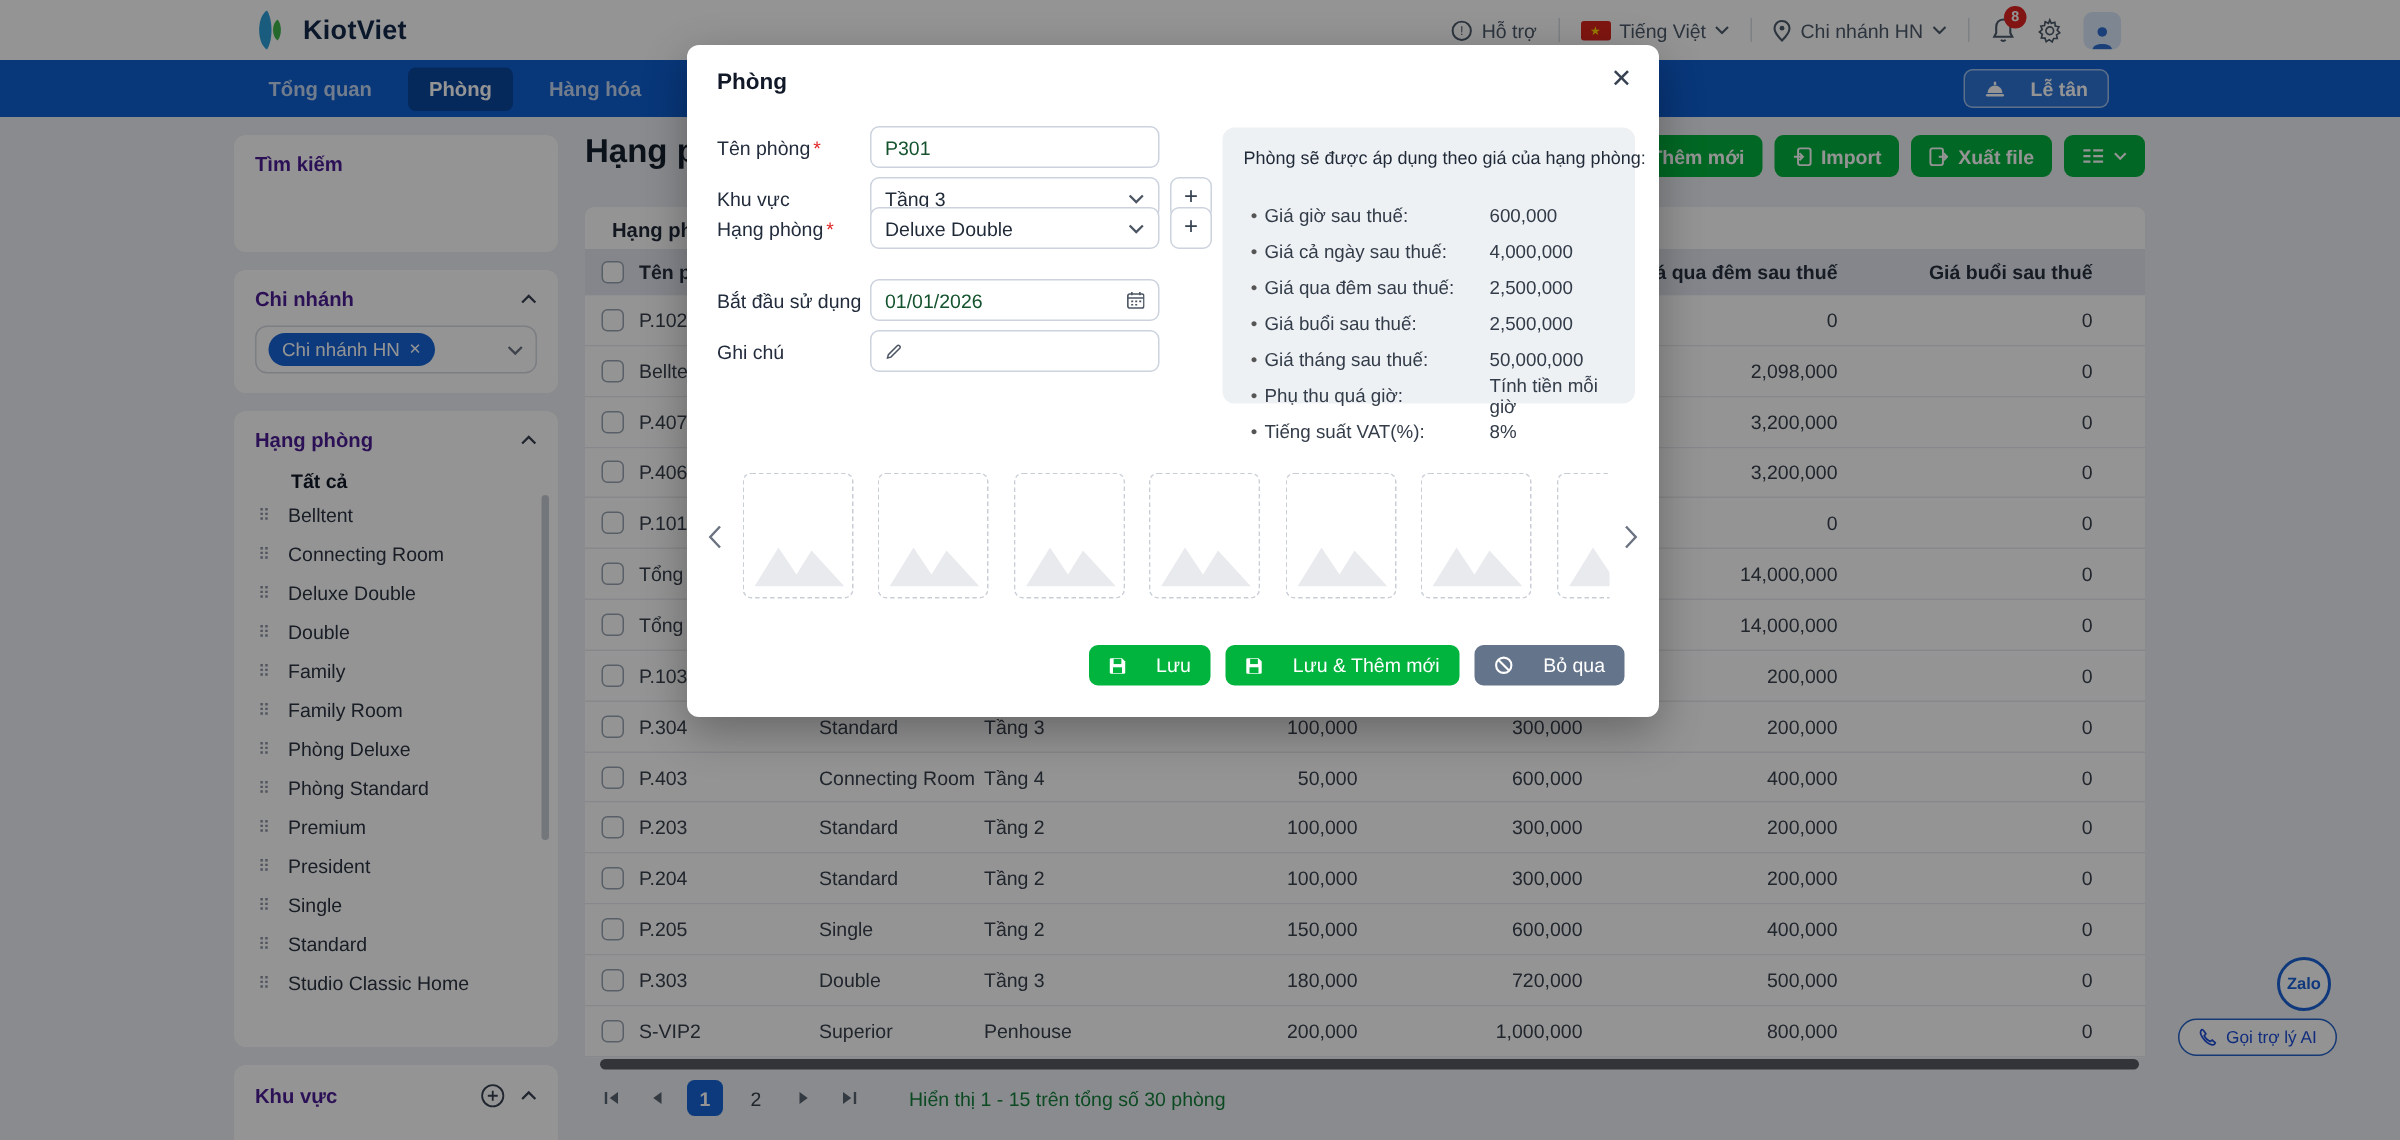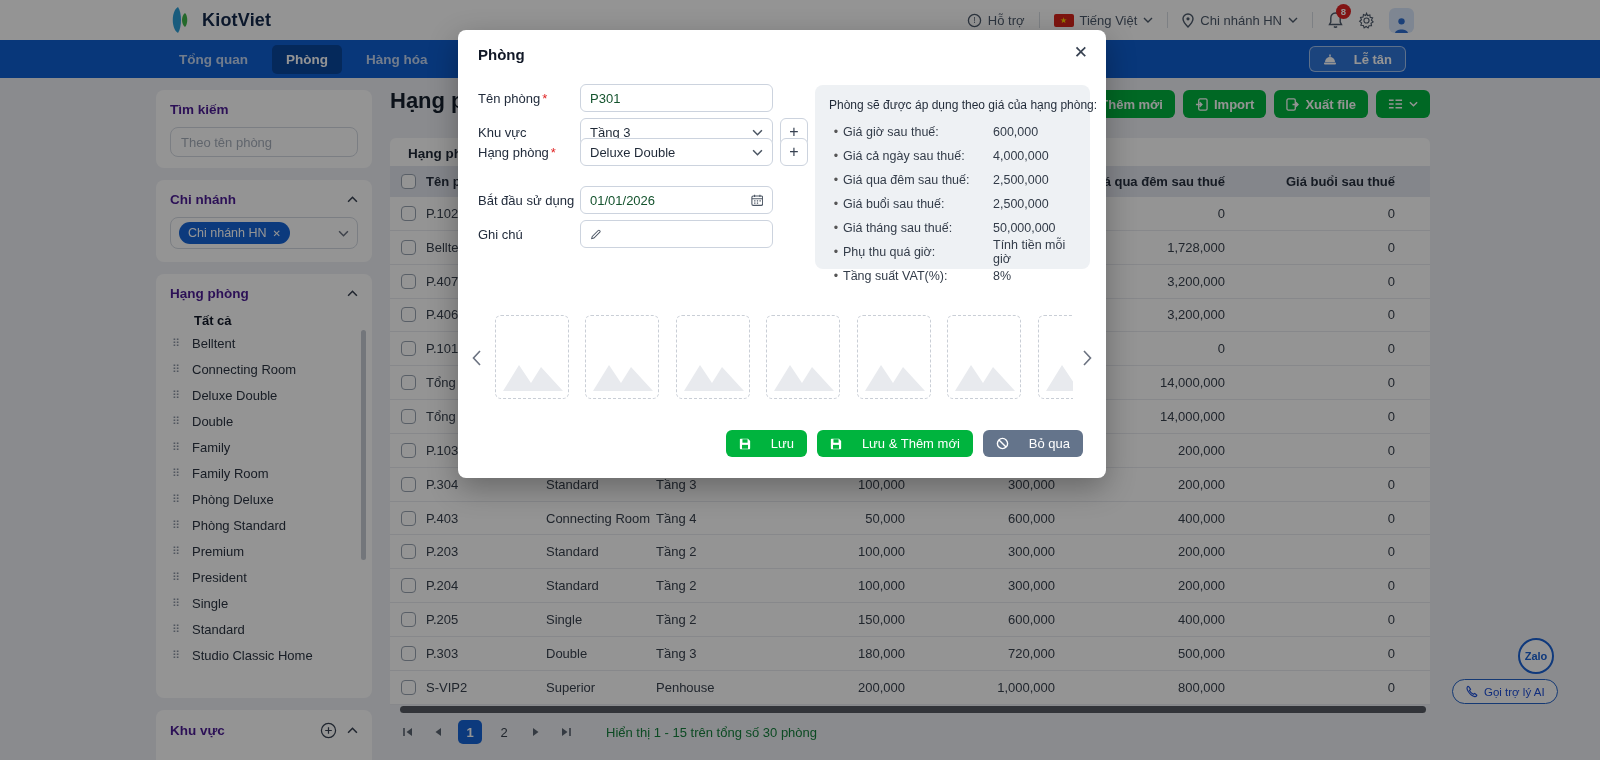--- a/index.html
+++ b/index.html
@@ -72,21 +72,21 @@
   .m-title { position:absolute; left:20px; top:16px; font-size:15px; font-weight:bold; color:#111827; }
   .m-close { position:absolute; right:18px; top:12px; font-size:17px; color:#374151; cursor:pointer; }
   .f-row { position:absolute; left:20px; width:330px; height:28px; display:flex; align-items:center; }
   .f-label { width:102px; font-size:13px; color:#222c3c; flex:0 0 102px; }
   .req { color:#e02424; margin-left:2px; }
   .f-field { height:28px; border:1px solid #ccd3de; border-radius:6px; display:flex; align-items:center; padding:0 9px; font-size:13px; color:#1f2937; background:#fff; flex:1; gap:6px; }
   .f-field input { border:none; outline:none; font-size:13px; color:#14532d; width:100%; font-family:inherit; background:transparent; }
   .f-plus { width:28px; height:28px; margin-left:7px; border:1px solid #ccd3de; border-radius:6px; display:flex; align-items:center; justify-content:center; font-size:16px; color:#374151; cursor:pointer; background:#fff; flex:0 0 28px; }
   .spacer { flex:1; }
   .info { position:absolute; left:357px; top:55px; width:275px; height:184px; background:#eef1f4; border-radius:8px; padding:13px 14px; }
-  .info-title { font-size:12px; color:#1f2937; margin-bottom:8px; white-space:nowrap; }
+  .info-title { font-size:12px; color:#1f2937; margin-bottom:20px; white-space:nowrap; }
   .info-row { display:flex; align-items:center; height:24px; font-size:12.5px; color:#333c49; }
   .info-row .blt { width:14px; text-align:center; color:#555; }
   .info-row .lbl { width:150px; }
   .info-row .val { flex:1; }
   .strip { position:absolute; left:37px; top:285px; width:578px; height:86px; overflow:hidden; white-space:nowrap; }
   .ph { display:inline-block; width:74px; height:84px; border:1.5px dashed #c9ced6; border-radius:6px; margin-right:12px; position:relative; vertical-align:top; background:#fff; }
   .ph svg { position:absolute; left:7px; bottom:7px; }
   .strip-nav { position:absolute; top:320px; font-size:16px; color:#6b7280; cursor:pointer; }
   .m-btns { position:absolute; right:23px; top:400px; display:flex; gap:10px; }
   .mbtn { height:27px; border:none; border-radius:6px; color:#fff; font-size:13px; font-weight:normal; display:flex; align-items:center; gap:20px; padding:0 13px; cursor:pointer; font-family:inherit;text-align:center; }
@@ -171,23 +171,20 @@
           <rect x="1" y="9.6" width="12" height="1.8" rx="0.9" fill="#fff"></rect>
           <rect x="6.2" y="1.5" width="1.6" height="2.2" fill="#fff"></rect>
         </svg>
       <span>Lễ tân</span>
     </div>
   </div>
 
   <div class="card" style="top:90px; height:78px;">
     <div class="card-pad">
       <div class="s-title">Tìm kiếm</div>
-      <div class="s-input">
-        <span>Theo tên phòng</span>
-      </div>
     </div>
   </div>
 
   <div class="card" style="top:180px; height:82px;">
     <div class="card-pad">
       <div class="s-head">
         <div class="s-title">Chi nhánh</div>
         <svg width="11" height="7" viewBox="0 0 10 6">
             <path d="M1 5 L5 1 L9 5" fill="none" stroke="#374151" stroke-width="1.4"></path>
           </svg>
@@ -366,21 +363,21 @@
 
         <div class="trow">
           <span class="ccb">
             <span class="cbox"></span>
           </span>
           <span class="c-name">Belltent</span>
           <span class="c-type"></span>
           <span class="c-area"></span>
           <span class="c-hour"></span>
           <span class="c-day"></span>
-          <span class="c-over">1,728,000</span>
+          <span class="c-over">2,098,000</span>
           <span class="c-sess">0</span>
         </div>
 
         <div class="trow">
           <span class="ccb">
             <span class="cbox"></span>
           </span>
           <span class="c-name">P.407</span>
           <span class="c-type"></span>
           <span class="c-area"></span>
@@ -683,21 +680,21 @@
           </div>
 
           <div class="info-row">
             <span class="blt">•</span>
             <span class="lbl">Phụ thu quá giờ:</span>
             <span class="val">Tính tiền mỗi giờ</span>
           </div>
 
           <div class="info-row">
             <span class="blt">•</span>
-            <span class="lbl">Tầng suất VAT(%):</span>
+            <span class="lbl">Tiếng suất VAT(%):</span>
             <span class="val">8%</span>
           </div>
         </div>
     </div>
 
     <div class="strip-nav" style="left:14px;">
       <svg width="9" height="16" viewBox="0 0 9 16">
           <path d="M8 1 L1.5 8 L8 15" fill="none" stroke="#6b7280" stroke-width="1.6"></path>
         </svg>
     </div>

